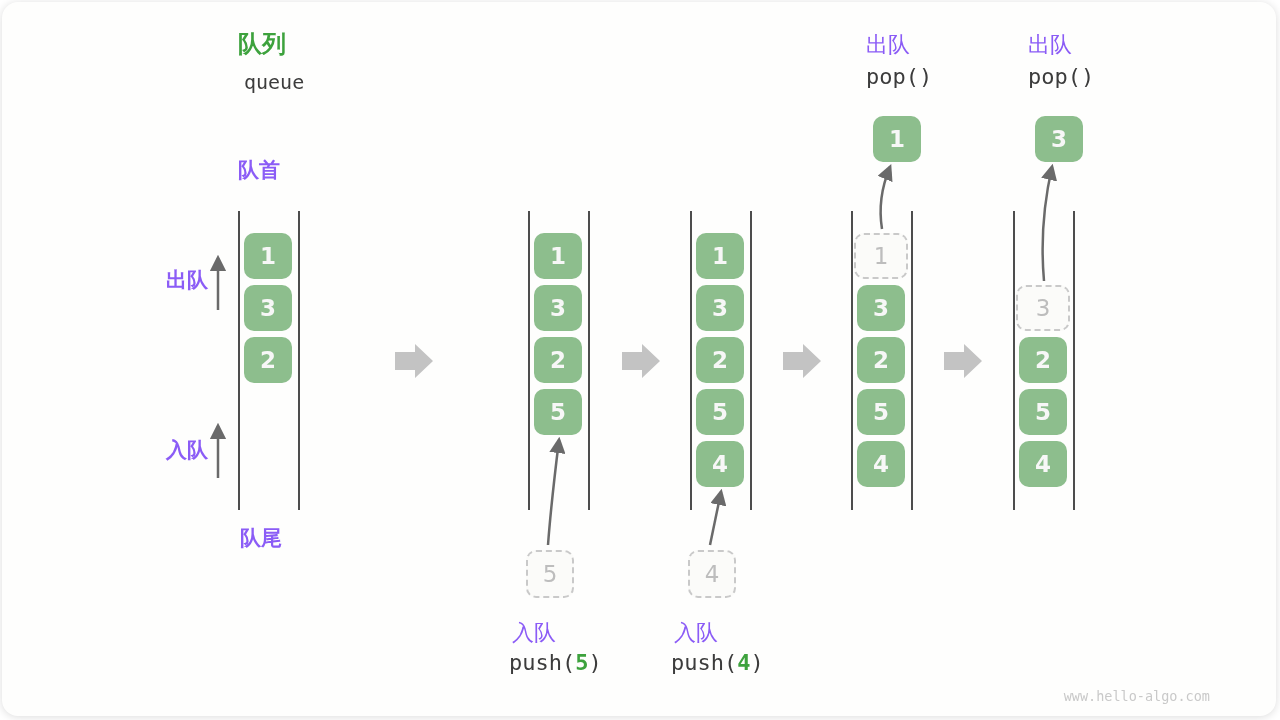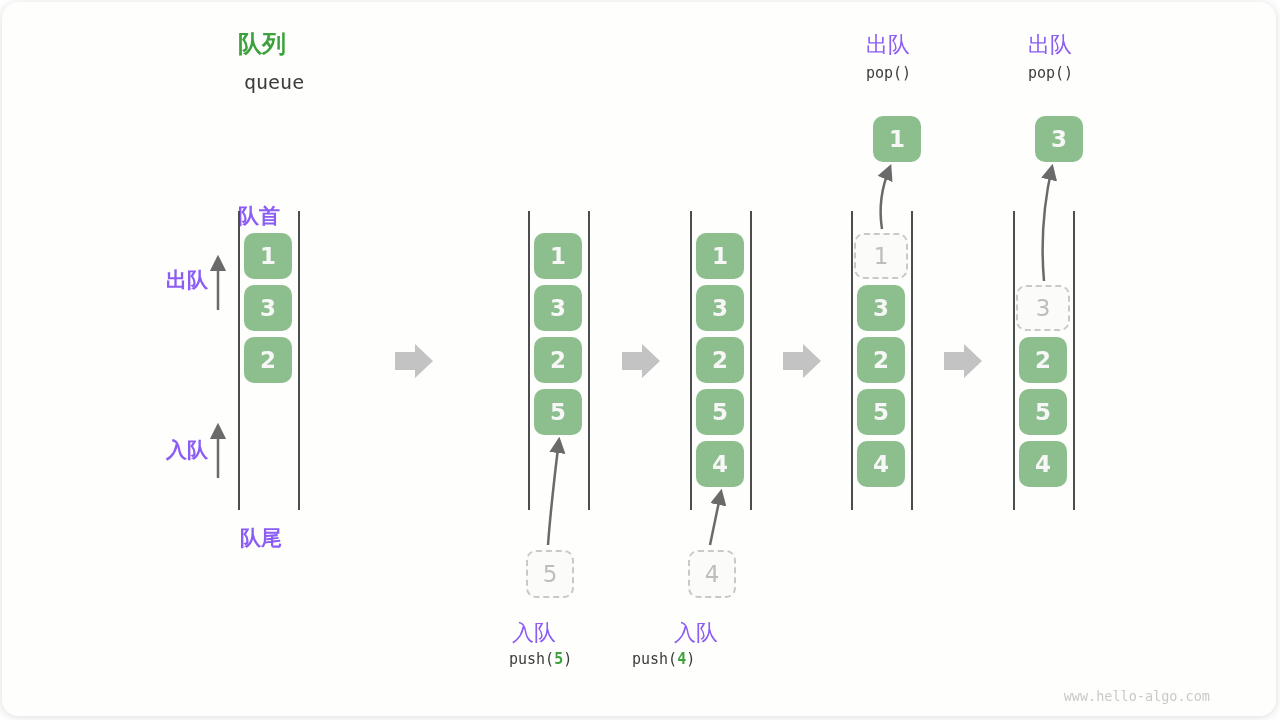--- a/index.html
+++ b/index.html
@@ -9,21 +9,21 @@
     box-shadow:0 1px 8px rgba(0,0,0,0.14);
   }
   #canvas{position:absolute;left:0;top:0;width:1280px;height:720px;}
   .abs{position:absolute;}
   .zh{font-family:"Liberation Sans",sans-serif;color:#8b5cf6;}
   .mono{font-family:"DejaVu Sans Mono","Liberation Mono",monospace;color:#3c3c3c;}
   .title-zh{font-size:24px;font-weight:bold;color:#3da23d;}
   .title-en{font-size:20px;}
   .side-label{font-size:21px;font-weight:bold;}
   .plain-label{font-size:22px;font-weight:normal;}
-  .code-label{font-size:15px;}
+  .code-label{font-size:22px;}
   .code-arg{color:#3da23d;font-weight:bold;}
   .cell{
     position:absolute;width:48px;height:46px;border-radius:10px;
     background:#8dbe8d;color:#f7f7f7;
     font-family:"DejaVu Sans","Liberation Sans",sans-serif;
     font-size:23px;font-weight:600;
     display:flex;align-items:center;justify-content:center;
   }
   .cell.ghost{
     width:54px;background:#fbfbf9;color:#bdbdbd;
@@ -62,21 +62,21 @@
         <polygon points="395,352 415,352 415,344 433,361 415,378 415,370 395,370" fill="#c3c3c3"></polygon>
         <polygon points="622,352 642,352 642,344 660,361 642,378 642,370 622,370" fill="#c3c3c3"></polygon>
         <polygon points="783,352 803,352 803,344 821,361 803,378 803,370 783,370" fill="#c3c3c3"></polygon>
         <polygon points="944,352 964,352 964,344 982,361 964,378 964,370 944,370" fill="#c3c3c3"></polygon>
       </g>
   </svg>
 
   <div class="abs zh title-zh" style="left:238px;top:28px;">队列</div>
   <div class="abs mono title-en" style="left:232px;top:70px;margin-left:12px;">queue</div>
 
-  <div class="abs zh side-label" style="left:238px;top:156px;margin-top:46px;">队首</div>
+  <div class="abs zh side-label" style="left:238px;top:156px;">队首</div>
   <div class="abs zh side-label" style="left:240px;top:524px;">队尾</div>
   <div class="abs zh side-label" style="left:128px;top:266px;width:80px;text-align:right;">出队</div>
   <div class="abs zh side-label" style="left:128px;top:436px;width:80px;text-align:right;">入队</div>
 
   <div class="abs mono watermark" style="right:70px;top:688px;">www.hello-algo.com</div>
 
   <div id="gen-columns">
       <div class="col-line" style="left:238px;top:211px;height:299px;"></div>
       <div class="col-line" style="left:298px;top:211px;height:299px;"></div>
       <div class="cell" style="left:244px;top:233px;">1</div>
@@ -93,21 +93,21 @@
       <div class="abs mono code-label" style="left:509px;top:650px;"><span>push(</span><span class="code-arg">5</span><span>)</span></div>
       <div class="col-line" style="left:690px;top:211px;height:299px;"></div>
       <div class="col-line" style="left:750px;top:211px;height:299px;"></div>
       <div class="cell" style="left:696px;top:233px;">1</div>
       <div class="cell" style="left:696px;top:285px;">3</div>
       <div class="cell" style="left:696px;top:337px;">2</div>
       <div class="cell" style="left:696px;top:389px;">5</div>
       <div class="cell" style="left:696px;top:441px;">4</div>
       <div class="inbox" style="left:688px;top:550px;">4</div>
       <div class="abs zh plain-label" style="left:674px;top:618px;">入队</div>
-      <div class="abs mono code-label" style="left:632px;top:650px;"><span>push(</span><span class="code-arg">4</span><span>)</span></div>
+      <div class="abs mono code-label" style="left:671px;top:650px;"><span>push(</span><span class="code-arg">4</span><span>)</span></div>
       <div class="col-line" style="left:851px;top:211px;height:299px;"></div>
       <div class="col-line" style="left:911px;top:211px;height:299px;"></div>
       <div class="cell ghost" style="left:854px;top:233px;">1</div>
       <div class="cell" style="left:857px;top:285px;">3</div>
       <div class="cell" style="left:857px;top:337px;">2</div>
       <div class="cell" style="left:857px;top:389px;">5</div>
       <div class="cell" style="left:857px;top:441px;">4</div>
       <div class="abs zh plain-label" style="left:866px;top:30px;">出队</div>
       <div class="abs mono code-label" style="left:866px;top:64px;">pop()</div>
       <div class="cell" style="left:873px;top:116px;">1</div>

